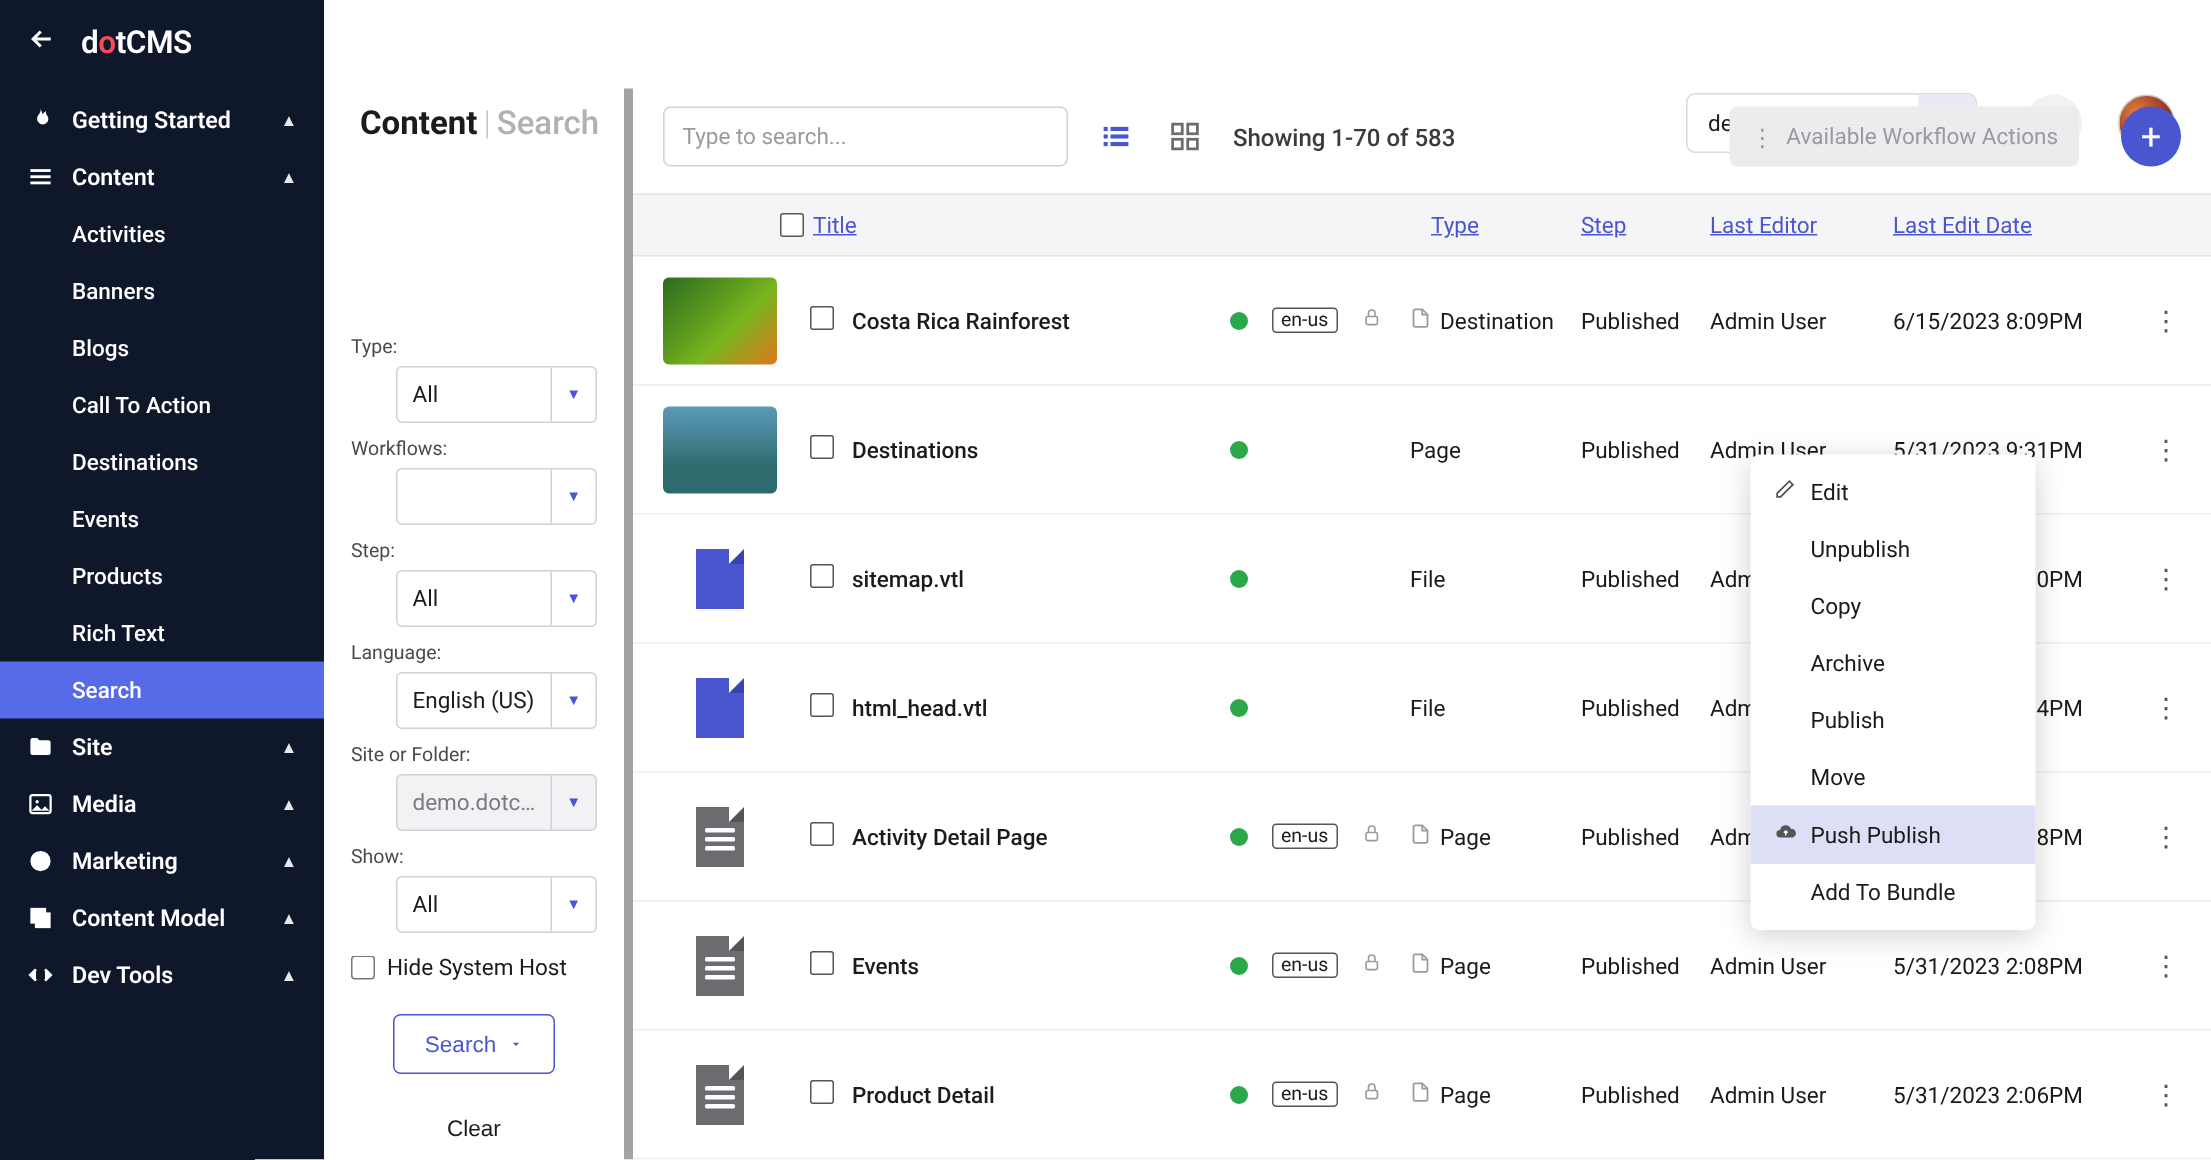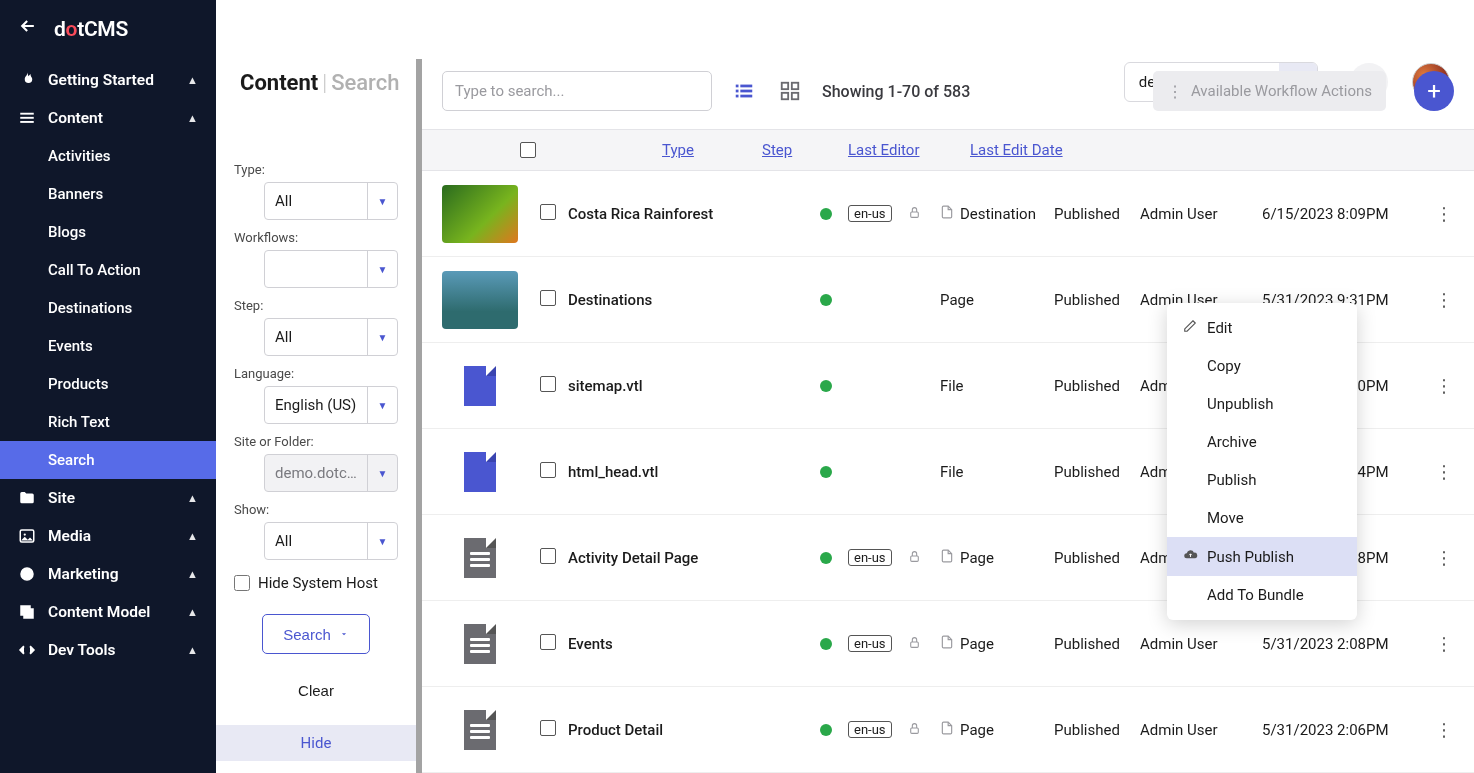--- a/index.html
+++ b/index.html
@@ -270,21 +270,20 @@
           <span>Hide System Host</span>
       </label>
 
       <button class="f-btn-search">
         <span>Search</span>
         <svg width="10" height="10" viewBox="0 0 24 24" fill="currentColor">
             <path d="M7 10l5 5 5-5z"></path>
           </svg>
       </button>
       <button class="f-btn-clear">Clear</button>
-      <div class="f-hide">Hide</div>
     </div>
 
     <div class="table-area" style="position:relative;">
       <div class="table-toolbar">
         <div class="search-in">
           <span style="color:#9a9a9f;">Type to search...</span>
         </div>
         <div class="view-btn">
           <svg width="22" height="22" viewBox="0 0 24 24" fill="currentColor">
               <rect x="3" y="5" width="3" height="3"></rect>
@@ -309,20 +308,21 @@
           <span style="font-size:16px;">⋮</span>
             <span>Available Workflow Actions</span>
         </div>
         <div class="add-btn">+</div>
       </div>
 
       <div class="thead">
         <div class="th-check">
             <span class="chk"></span>
           </div>
+        <div class="th-title"><span class="th-link">Title</span></div>
         <div class="th-stat"></div>
         <div class="th-type"><span class="th-link">Type</span></div>
         <div class="th-step"><span class="th-link">Step</span></div>
         <div class="th-editor"><span class="th-link">Last Editor</span></div>
         <div class="th-date"><span class="th-link">Last Edit Date</span></div>
         <div class="th-menu"></div>
       </div>
 
       <div class="tbody" id="tbody">
           <div class="trow">
@@ -480,25 +480,25 @@
 
       <div class="ctx-menu" id="ctx">
           <div class="ctx-item">
             <span class="ctx-ico"><svg width="14" height="14" viewBox="0 0 24 24" fill="none" stroke="currentColor" stroke-width="2">
                 <path d="M17 3l4 4L7 21H3v-4L17 3z"></path>
               </svg></span>
             <span>Edit</span>
           </div>
           <div class="ctx-item">
             <span class="ctx-ico"></span>
+            <span>Unpublish</span>
+          </div>
+          <div class="ctx-item">
+            <span class="ctx-ico"></span>
             <span>Copy</span>
-          </div>
-          <div class="ctx-item">
-            <span class="ctx-ico"></span>
-            <span>Unpublish</span>
           </div>
           <div class="ctx-item">
             <span class="ctx-ico"></span>
             <span>Archive</span>
           </div>
           <div class="ctx-item">
             <span class="ctx-ico"></span>
             <span>Publish</span>
           </div>
           <div class="ctx-item">

